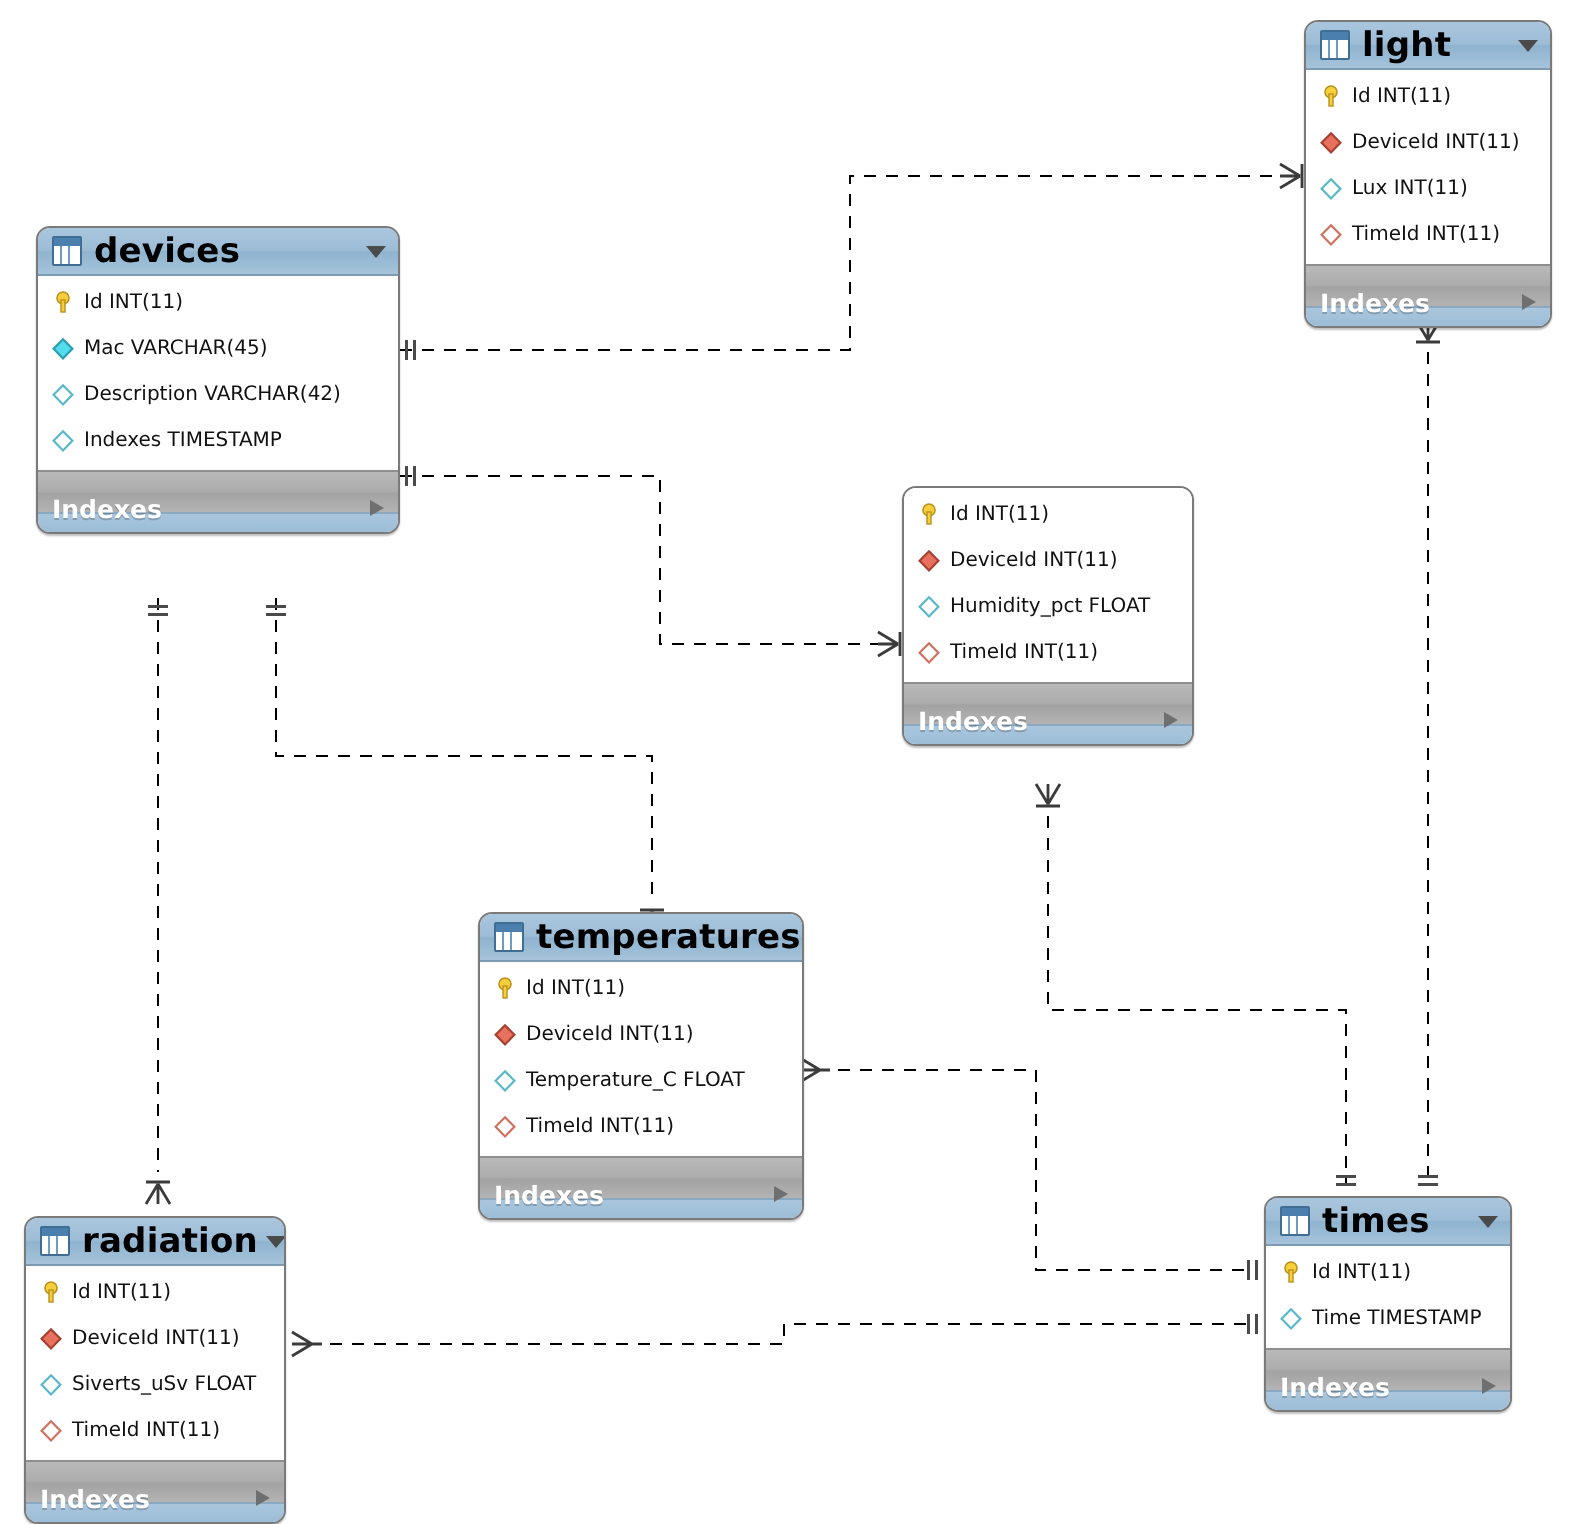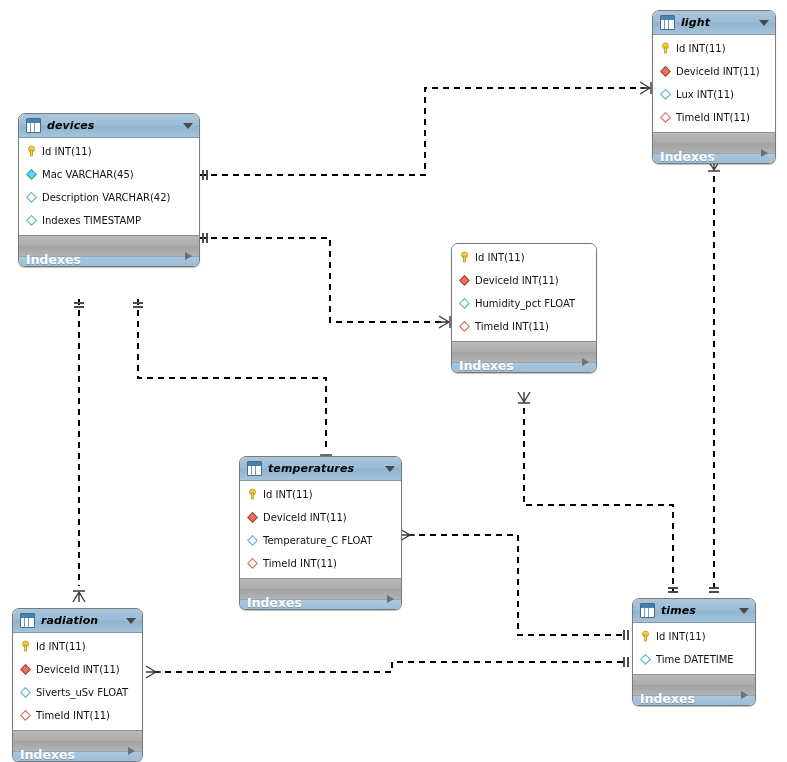--- a/index.html
+++ b/index.html
@@ -37,37 +37,37 @@
     background:
       linear-gradient(to bottom,#4a7fae 0 4px,#ffffff 4px 100%);
     position:relative;border-radius:1px;
   }
   .tbl-icon:before,.tbl-icon:after{
     content:"";position:absolute;top:4px;bottom:0;width:1px;background:#6d9cc2;
   }
   .tbl-icon:before{left:3px;}
   .tbl-icon:after{left:7px;}
   .tbl-title{
-    font-size:11px;font-weight:bold;color:#000;
-    white-space:nowrap;letter-spacing:.1px;flex:1 1 auto;font-style:italic;
+    font-size:17px;font-weight:bold;color:#000;
+    white-space:nowrap;letter-spacing:.1px;flex:1 1 auto;
   }
   .hdr-caret{
     width:0;height:0;flex:0 0 auto;
     border-left:5px solid transparent;border-right:5px solid transparent;
     border-top:6px solid #4a4a4a;margin-left:4px;
   }
   .cols{background:#fff;padding:2px 0 3px 0;}
   .col{
     height:23px;display:flex;align-items:center;
     padding-left:6px;box-sizing:border-box;
     font-size:10px;color:#111;white-space:nowrap;
   }
   .gl{flex:0 0 auto;margin-right:4px;display:block;}
   .idx{
-    height:21px;display:flex;align-items:flex-start;
+    height:21px;display:flex;align-items:center;
     padding:16px 7px 0 7px;
     background:linear-gradient(to bottom,#b9b9b9 0%,#ababab 50%,#a2a2a2 52%,#b3b3b3 100%);
     border-top:1px solid #8e8e8e;
     box-sizing:border-box;
   }
   .idx-label{
     font-size:12.5px;font-weight:bold;color:#ffffff;flex:1 1 auto;
     text-shadow:0 1px 0 rgba(0,0,0,.20);
   }
   .idx-caret{
@@ -369,21 +369,21 @@
             <svg width="13" height="13" viewBox="0 0 13 13" class="gl">
               <circle cx="6.5" cy="4" r="3" fill="#f7cf3a" stroke="#b9911c" stroke-width=".8"></circle>
               <rect x="5.5" y="5" width="2" height="6" fill="#f7cf3a" stroke="#b9911c" stroke-width=".7"></rect>
             </svg>
             <span>Id INT(11)</span>
           </div>
           <div class="col">
             <svg width="13" height="13" viewBox="0 0 13 13" class="gl">
               <path d="M6.5 1.6 L11.2 6.4 L6.5 11.2 L1.8 6.4 Z" fill="#ffffff" stroke="#58b8c9" stroke-width="1.1"></path>
             </svg>
-            <span>Time DATETIME</span>
+            <span>Time TIMESTAMP</span>
           </div>
         </div>
         <div class="idx">
           <span class="idx-label">Indexes</span>
           <span class="idx-caret"></span>
         </div>
         <div class="foot"></div>
       </div>
     </div>
 </div>

